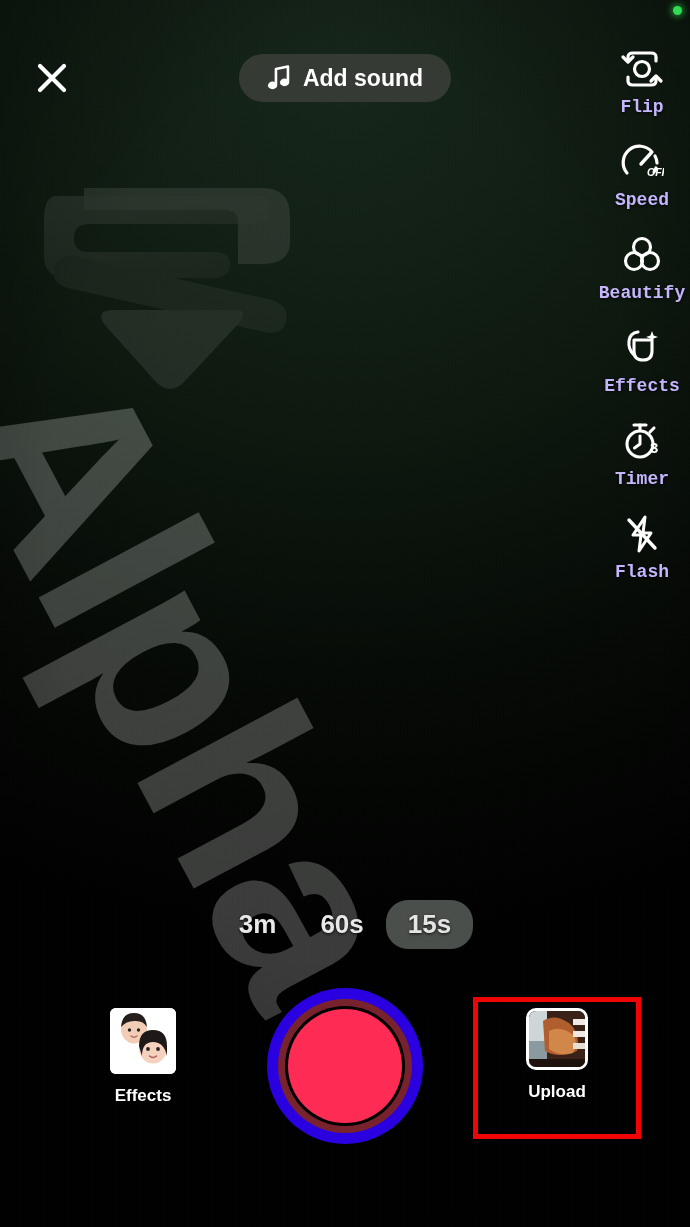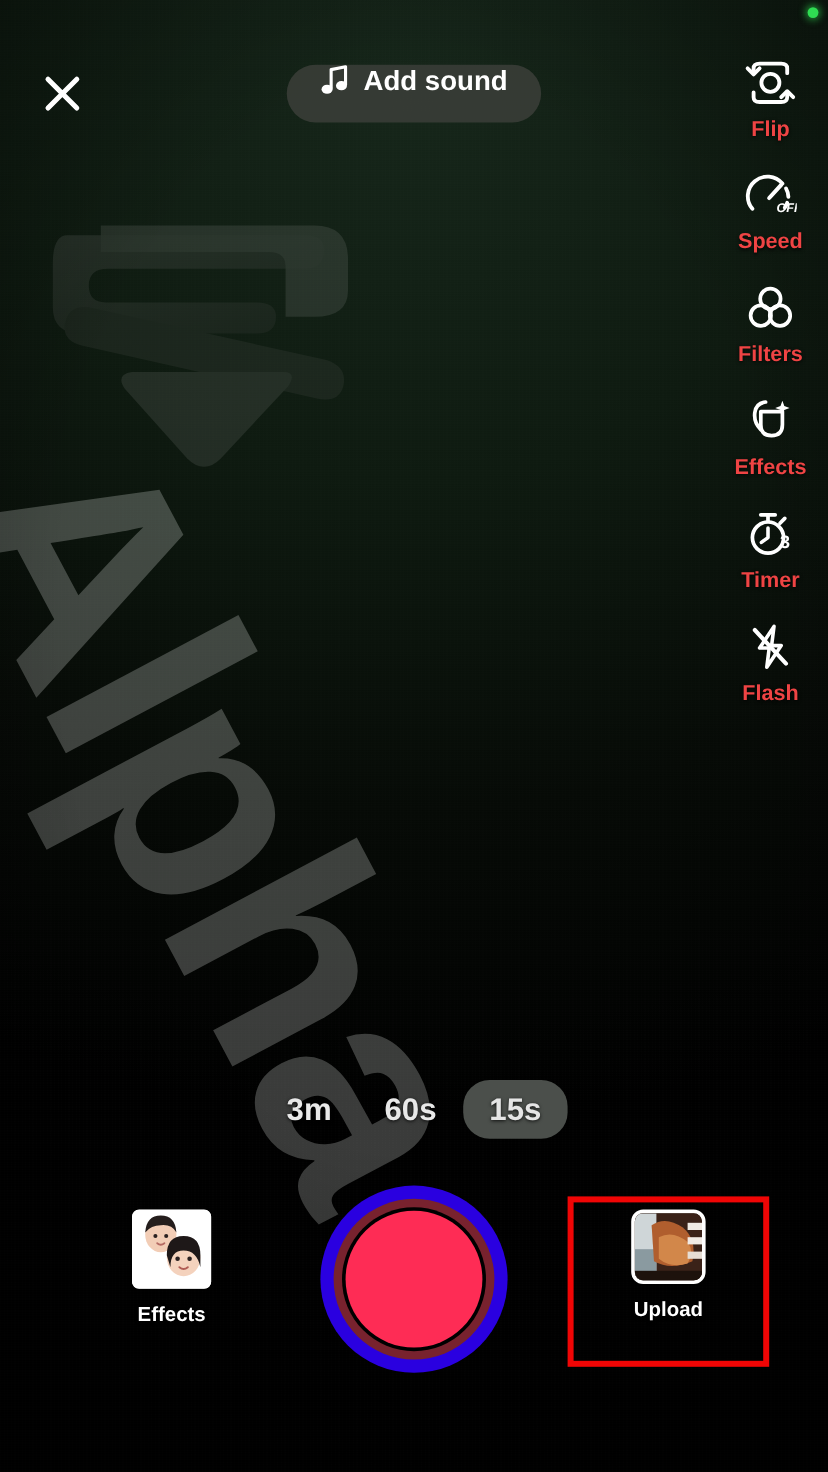--- a/index.html
+++ b/index.html
@@ -72,21 +72,21 @@
     position:absolute;
     left:30px; top:56px;
     width:44px; height:44px;
     display:flex; align-items:center; justify-content:center;
     cursor:pointer;
   }
   .add-sound {
     position:absolute;
     left:50%; top:54px;
     transform:translateX(-50%);
-    display:flex; align-items:flex-start; gap:12px;
+    display:flex; align-items:center; gap:12px;
     height:48px;
     padding:0 28px;
     border-radius:24px;
     background:rgba(58,62,56,.88);
     color:#fff;
     font-size:23px;
     font-weight:700;
     cursor:pointer;
     white-space:nowrap;
   }
@@ -105,24 +105,25 @@
     align-items:center;
     margin-bottom:22px;
     cursor:pointer;
   }
   .rail-icon {
     width:46px; height:46px;
     display:flex; align-items:center; justify-content:center;
   }
   .rail-label {
     margin-top:5px;
-    color:#ef4444;
+    color:#c4b5fd;
     font-size:18px;
     font-weight:700;
     text-shadow:0 1px 3px rgba(0,0,0,.8);
+    font-family:Liberation Mono, monospace;
   }
   
   .durations {
     position:absolute;
     left:0; right:0; top:900px;
     display:flex;
     justify-content:center;
     align-items:center;
   }
   .dur {
@@ -314,21 +315,21 @@
     </div>
 
     <div class="rail-item">
       <div class="rail-icon">
         <svg width="44" height="42" viewBox="0 0 44 42">
           <circle cx="22" cy="13" r="8.5" stroke="#fff" stroke-width="3.1" fill="none"></circle>
           <circle cx="14" cy="27" r="8.5" stroke="#fff" stroke-width="3.1" fill="none"></circle>
           <circle cx="30" cy="27" r="8.5" stroke="#fff" stroke-width="3.1" fill="none"></circle>
         </svg>
       </div>
-      <div class="rail-label">Filters</div>
+      <div class="rail-label">Beautify</div>
     </div>
 
     <div class="rail-item">
       <div class="rail-icon">
         <svg width="44" height="42" viewBox="0 0 44 42">
           <path d="M14 28 Q8 22 9 14 Q10 6 18 5" stroke="#fff" stroke-width="3.1" fill="none" stroke-linecap="round"></path>
           <path d="M32 13 L32 24 Q32 33 23 33 Q14 33 14 24 L14 13 Z" stroke="#fff" stroke-width="3.1" fill="none" stroke-linejoin="round"></path>
           <path d="M32 4 L33.6 8.4 L38 10 L33.6 11.6 L32 16 L30.4 11.6 L26 10 L30.4 8.4 Z" fill="#fff"></path>
         </svg>
       </div>

